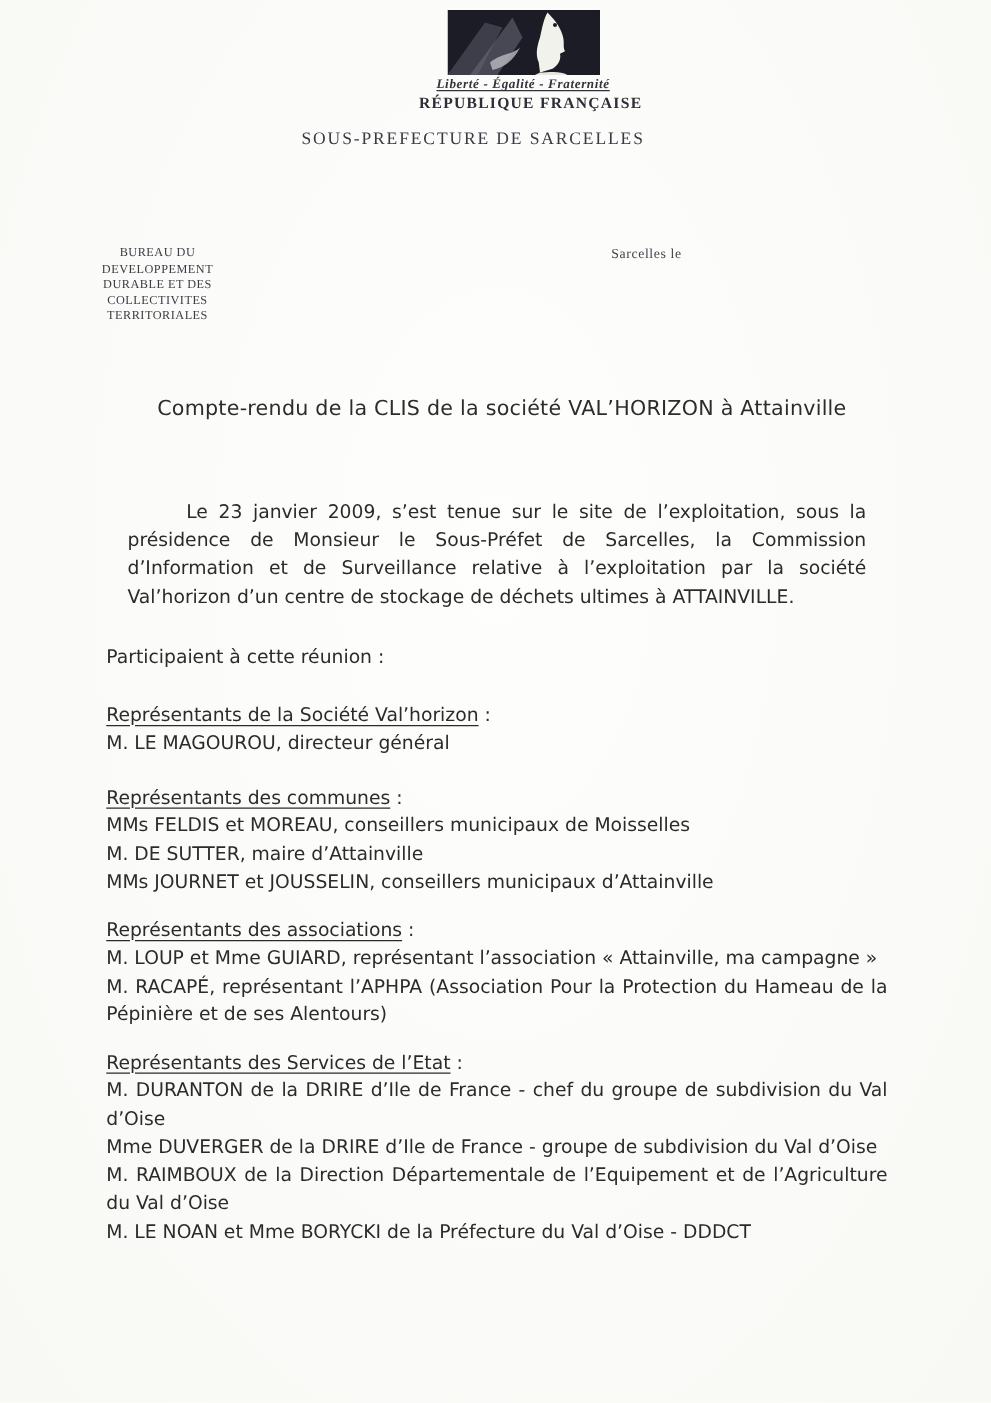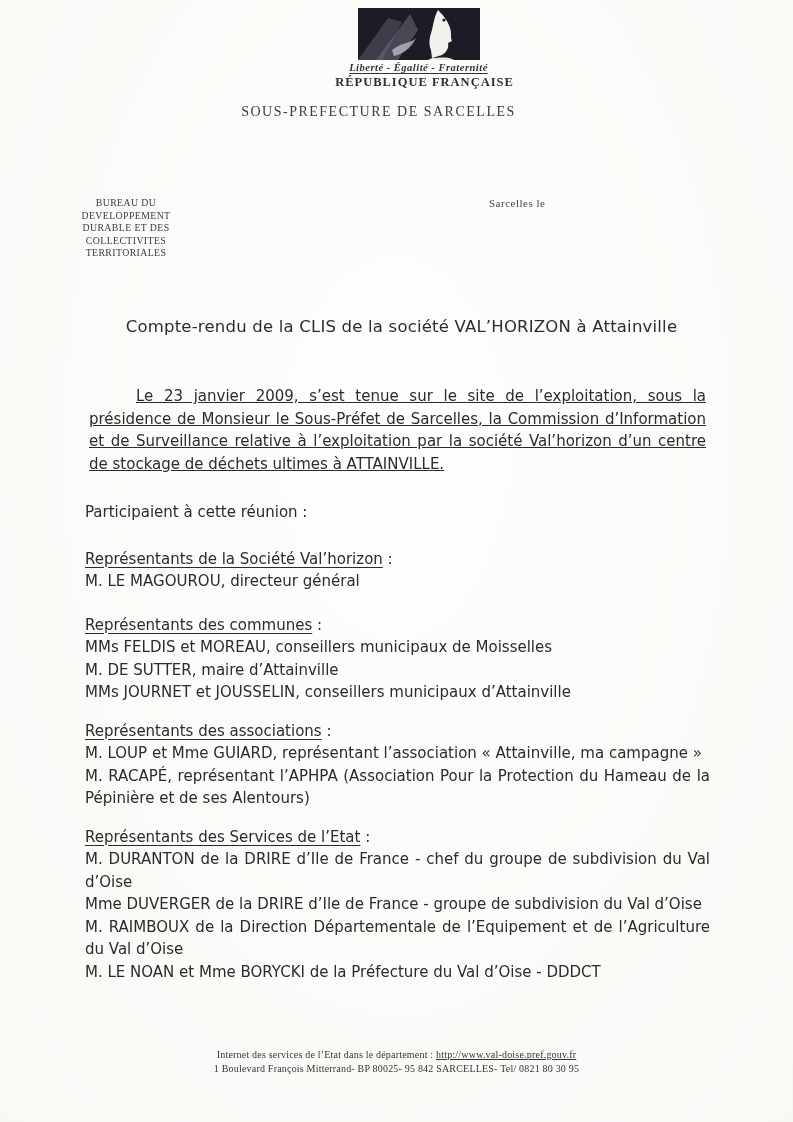--- a/index.html
+++ b/index.html
@@ -77,24 +77,23 @@
     margin: 0;
   }
 
   
   .doc-body {
     position: absolute; top: 381px; left: 85px; width: 625px;
     font-size: 15px; line-height: 22.5px;
     color: #2b2b2b;
   }
   .intro {
-    margin: 4px;
+    margin: 17px;
     text-align: justify;
     text-indent: 47px;
-    text-decoration: underline;
   }
   .participants-intro { margin: 26px 0 0 0; }
   .section { margin-top: 21px; }
   .section.tight { margin-top: 16px; }
   .sec-heading { }
   .sec-heading .u {
     text-decoration: underline;
     text-underline-offset: 3px;
   }
   .sec-line { }
@@ -173,18 +172,14 @@
     <div class="section tight">
       <div class="sec-heading"><span class="u">Représentants des Services de l’Etat</span><span> :</span></div>
       <div class="sec-line justify">M. DURANTON de la DRIRE d’Ile de France - chef du groupe de subdivision du Val d’Oise</div>
       <div class="sec-line">Mme DUVERGER de la DRIRE d’Ile de France - groupe de subdivision du Val d’Oise</div>
       <div class="sec-line justify">M. RAIMBOUX de la Direction Départementale de l’Equipement et de l’Agriculture du Val d’Oise</div>
       <div class="sec-line">M. LE NOAN et Mme BORYCKI de la Préfecture du Val d’Oise - DDDCT</div>
     </div>
 
   </div>
 
-  <div class="doc-footer">
-    <div><span>Internet des services de l’Etat dans le département : </span><span class="url">http://www.val-doise.pref.gouv.fr</span></div>
-    <div>1 Boulevard François Mitterrand- BP 80025- 95 842 SARCELLES- Tel/ 0821 80 30 95</div>
-  </div>
 
 </div>
 
 </body></html>

